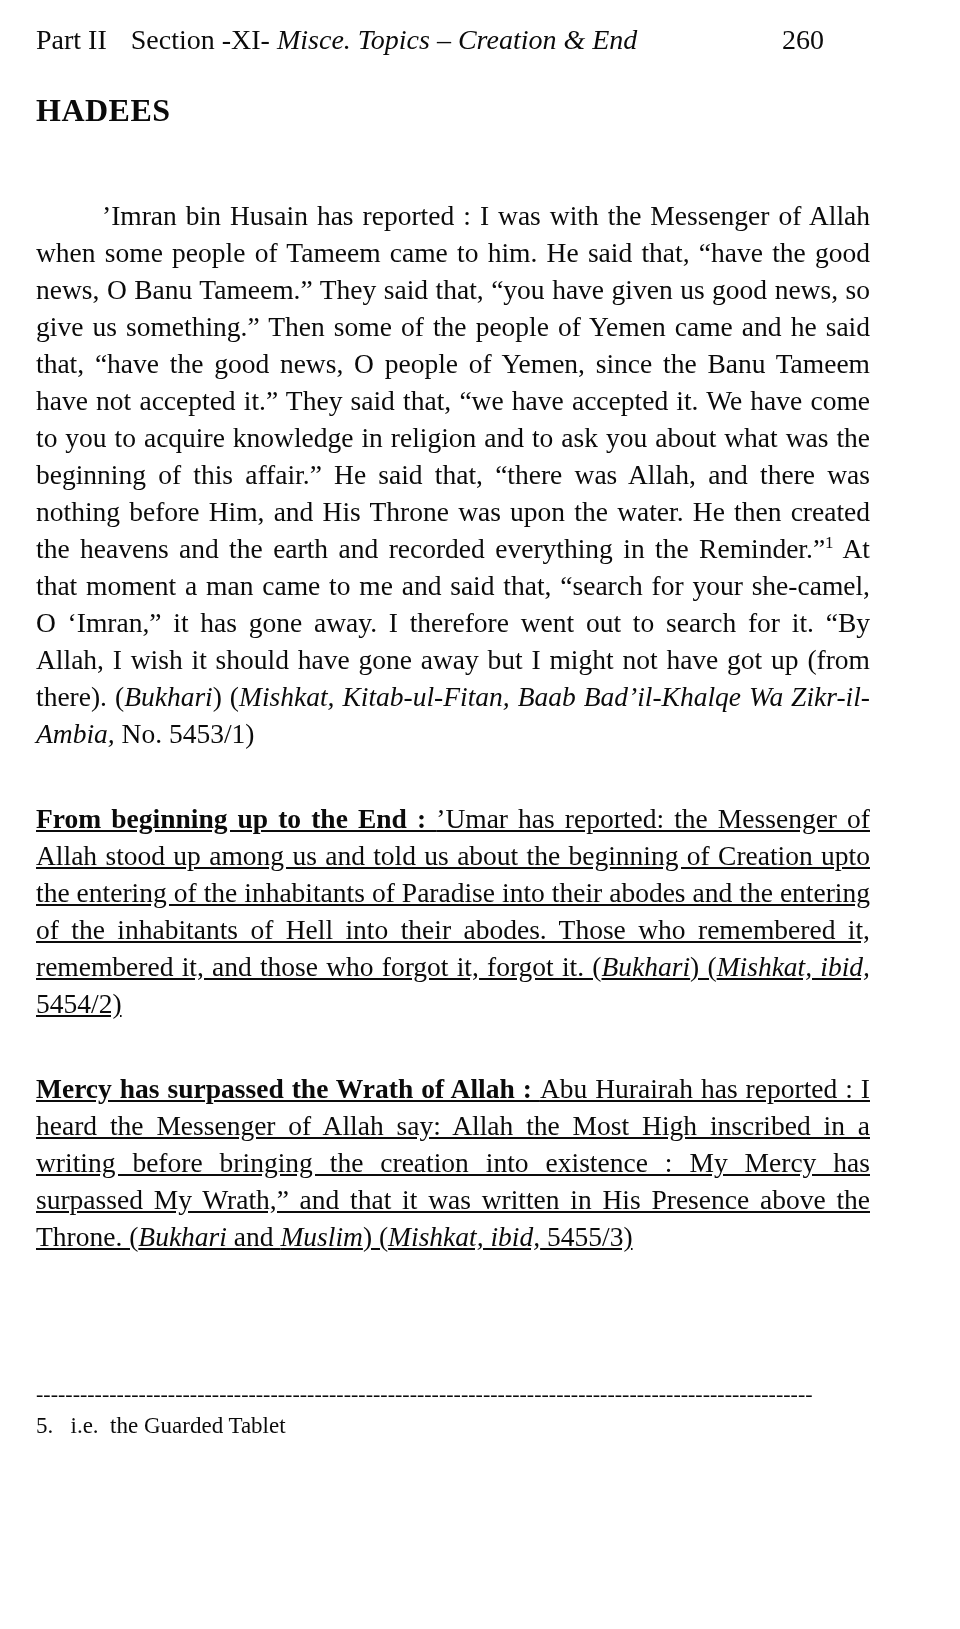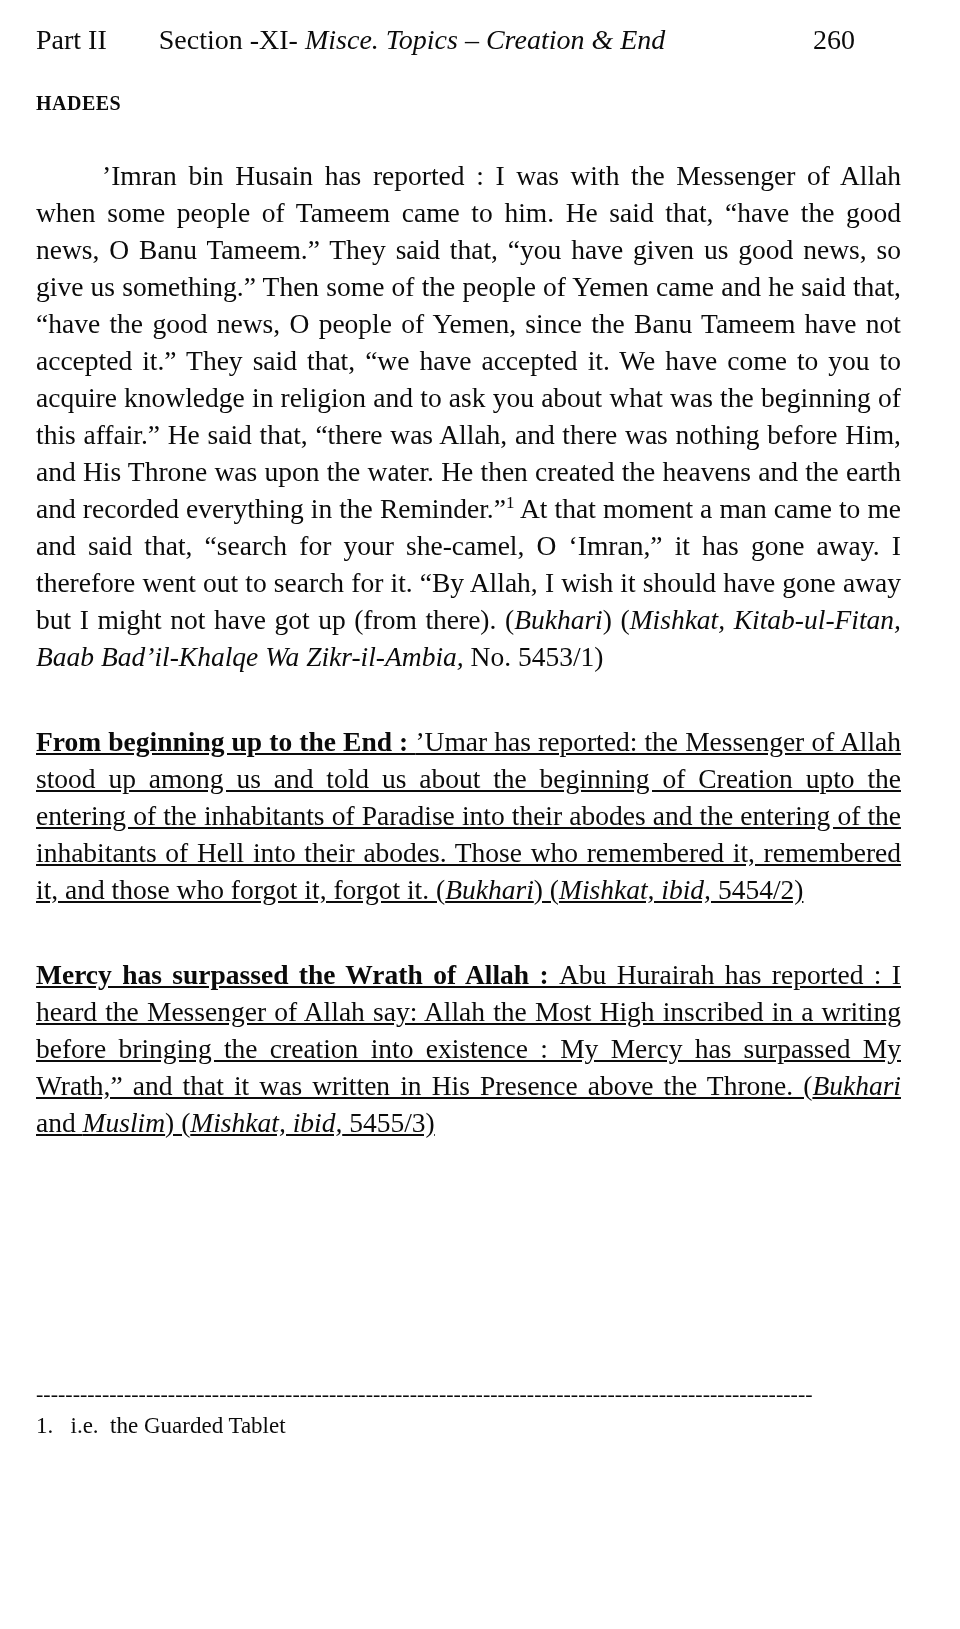--- a/index.html
+++ b/index.html
@@ -9,40 +9,40 @@
     height: 1629px;
     font-family: "Liberation Serif", serif;
     color: #0b0b0b;
     overflow: hidden;
   }
   .page {
     position: relative;
     width: 960px;
     height: 1629px;
     background: #ffffff;
-    padding: 24px 59px 0 36px;
+    padding: 24px 90px 0 36px;
   }
   .page-header {
     display: flex;
     align-items: baseline;
     font-size: 28px;
     padding-right: 46px;
     white-space: nowrap;
   }
-  .header-middle { margin-left: 52px; }
+  .header-middle { margin-left: 24px; }
   .pagenum { margin-left: auto; }
   .italic { font-style: italic; }
   .bold { font-weight: bold; }
   .heading {
     margin-top: 36px;
-    font-size: 20px;
+    font-size: 32px;
     font-weight: bold;
     letter-spacing: 0.5px;
   }
-  .body-text { margin-top: 42px; }
+  .body-text { margin-top: 68px; }
   p.para {
     font-size: 27.5px;
     line-height: 37px;
     text-align: justify;
   }
   p.para.indent { text-indent: 66px; }
   p.para + p.para { margin-top: 48px; text-decoration: underline; }
   sup { font-size: 17px; line-height: 0; }
   .footnote {
     position: absolute;
@@ -79,16 +79,16 @@
   <h1 class="heading">HADEES</h1>
 
   <div class="body-text">
     <p class="para indent"><span>’Imran bin Husain has reported : I was with the Messenger of Allah when some people of Tameem came to him. He said that, “have the good news, O Banu Tameem.” They said that, “you have given us good news, so give us something.” Then some of the people of Yemen came and he said that, “have the good news, O people of Yemen, since the Banu Tameem have not accepted it.” They said that, “we have accepted it. We have come to you to acquire knowledge in religion and to ask you about what was the beginning of this affair.” He said that, “there was Allah, and there was nothing before Him, and His Throne was upon the water. He then created the heavens and the earth and recorded everything in the Reminder.”</span><sup>1</sup><span> At that moment a man came to me and said that, “search for your she-camel, O ‘Imran,” it has gone away. I therefore went out to search for it. “By Allah, I wish it should have gone away but I might not have got up (from there). (</span><span class="italic">Bukhari</span><span>) (</span><span class="italic">Mishkat, Kitab-ul-Fitan, Baab Bad’il-Khalqe Wa Zikr-il-Ambia,</span><span> No.  5453/1)</span></p>
     <p class="para"><span class="bold">From beginning up to the End : </span><span>’Umar has reported: the Messenger of Allah stood up among us and told us about the beginning of Creation upto the entering of the inhabitants of Paradise into their abodes and the entering of the inhabitants of Hell into their abodes. Those who remembered it, remembered it, and those who forgot it, forgot it. (</span><span class="italic">Bukhari</span><span>) (</span><span class="italic">Mishkat, ibid,</span><span> 5454/2)</span></p>
     <p class="para"><span class="bold">Mercy has surpassed the Wrath of Allah : </span><span>Abu Hurairah has reported : I heard the Messenger of Allah say: Allah the Most High inscribed in a writing before bringing the creation into existence : My Mercy has surpassed My Wrath,” and that it was written in His Presence above the Throne. (</span><span class="italic">Bukhari</span><span> and </span><span class="italic">Muslim</span><span>) (</span><span class="italic">Mishkat, ibid,</span><span> 5455/3)</span></p>
   </div>
 
   <div class="footnote">
     <div class="footnote-divider">----------------------------------------------------------------------------------------------------------</div>
-    <div class="footnote-text">1.   i.e.  the Guarded Tablet</div>
+    <div class="footnote-text">5.   i.e.  the Guarded Tablet</div>
   </div>
 
 </div>
 
 </body></html>

